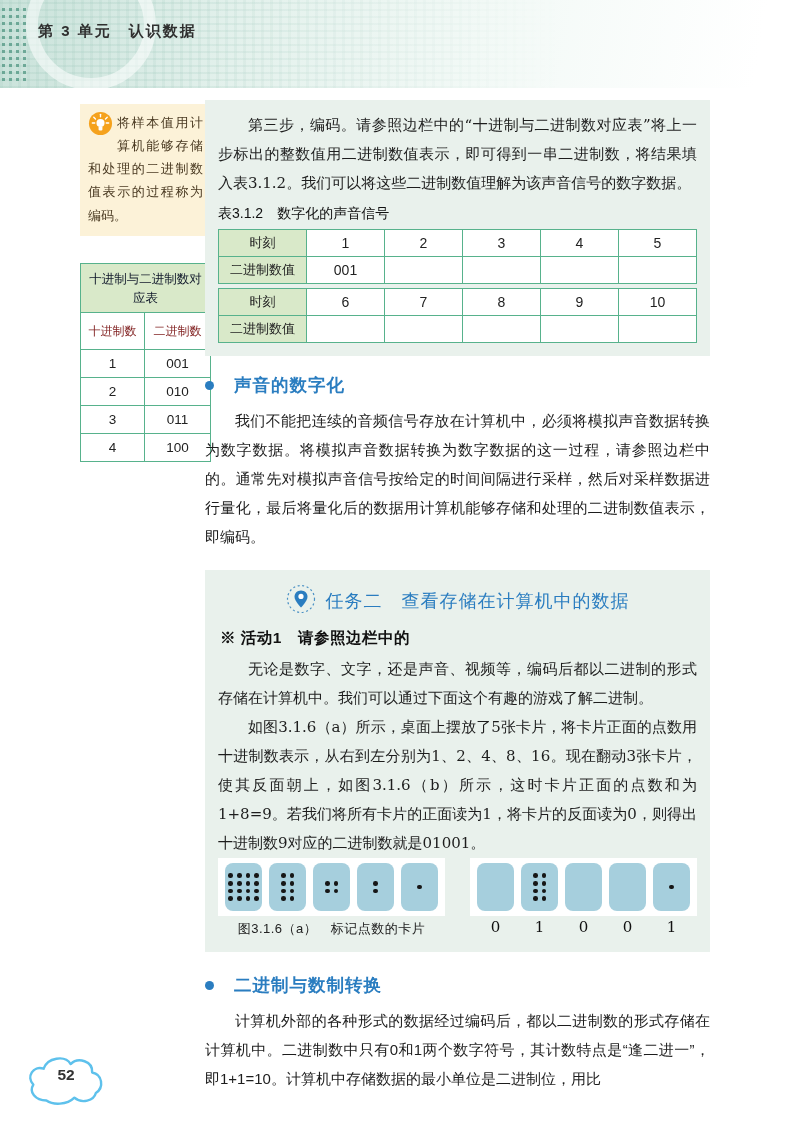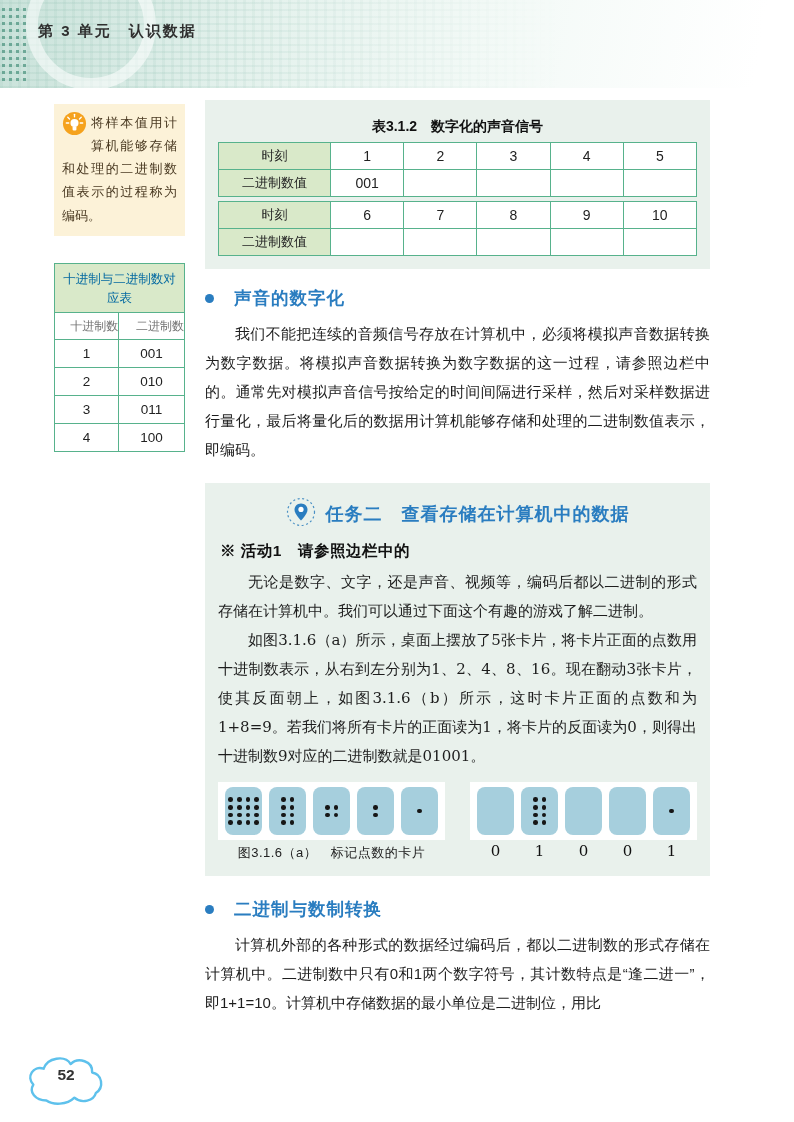--- a/index.html
+++ b/index.html
@@ -28,67 +28,67 @@
   }
   .header-ring {
     position:absolute; left:26px; top:-40px; width:130px; height:130px;
     border:12px solid rgba(255,255,255,.55); border-radius:50%;
   }
   .unit-label {
     position:absolute; left:38px; top:22px; font-size:15px; font-weight:bold;
     color:#2f2f2f; letter-spacing:2px;
   }
   
-  .sidebar { position:absolute; left:54px; top:104px; width:131px; }
+  .sidebar { position:absolute; left:80px; top:104px; width:131px; }
   .tip-box {
     background:#fcf2d8; padding:7px 8px 9px 8px; font-family:"DejaVu Serif", serif;
     font-size:13px; line-height:1.78; color:#4a3a22; text-align:justify;
   }
   .bulb-wrap { float:left; width:26px; height:24px; margin-right:3px; }
   .side-table { margin-top:27px; width:131px; border-collapse:collapse; }
   .side-table td {
     border:1.8px solid #57b28c; text-align:center; background:#fff;
   }
   .side-table .stitle {
     background:#d9e9c9; font-family:"DejaVu Serif", serif; font-size:12.5px;
-    padding:5px 4px; line-height:1.55; color:#0369a1;
+    padding:5px 4px; line-height:1.55; color:#0f172a;
   }
   .side-table .shead {
-    font-family:"DejaVu Serif", serif; font-size:12px; height:27px; color:#737373;text-align:right;
+    font-family:"DejaVu Serif", serif; font-size:12px; height:37px; color:#7f1d1d;
   }
   .side-table .sval { font-size:13.5px; height:28px; }
   
   .main { position:absolute; left:205px; top:100px; width:505px; }
   .green-block { background:#e9f1ec; padding:11px 13px 13px 13px; }
   .kai { font-family:"DejaVu Serif", serif; }
   .para {
     font-size:15px; line-height:29px; text-align:justify; text-indent:2em; color:#1d1d1d;
   }
   .tbl-caption {
-    text-align:center; font-weight:bold; font-size:14px; margin:7px 0 6px 0; color:#111;
+    font-weight:normal; font-size:14px; margin:7px 0 6px 0; color:#111;
   }
   .sig-table { width:100%; border-collapse:collapse; table-layout:fixed; }
   .sig-table td { border:1.8px solid #57b28c; height:27px; text-align:center; background:#fff; }
   .sig-table .rowhead {
-    background:#d9e9c9; font-family:"DejaVu Serif", serif; font-size:13px; width:112px; color:#222;
+    background:#d9e9c9; font-family:"DejaVu Serif", serif; font-size:13px; width:88px; color:#222;
   }
   .sig-table .cell { font-size:14px; }
   .tbl-gap { height:4px; }
   
   .section { margin-top:17px; }
   .sec-head { display:flex; align-items:center; margin:0 0 9px 0; }
   .sec-bullet { width:9px; height:9px; border-radius:50%; background:#2a7dc0; margin-right:9px; flex:none; }
   .sec-title { font-size:17.5px; font-weight:bold; color:#2a7dc0; letter-spacing:1px;margin-left:11px; }
   
   .task-box { margin-top:19px; background:#e9f1ec; padding:12px 13px 14px 13px; }
   .task-head { display:flex; align-items:center; justify-content:center; margin:2px 0 10px 0; }
-  .task-title { font-size:18px; font-weight:bold; color:#2a7dc0; letter-spacing:1px; margin-left:10px; }
+  .task-title { font-size:18px; font-weight:normal; color:#2a7dc0; letter-spacing:1px; margin-left:10px; }
   .activity-head { font-size:15.5px; font-weight:bold; color:#111; margin:8px 0 6px 2px; letter-spacing:.5px; }
   
-  .figures { display:flex; justify-content:space-between; margin-top:11px; }
+  .figures { display:flex; justify-content:space-between; }
   .figure { text-align:center; }
   .card-strip {
     display:inline-flex; gap:7px; background:#fff; padding:5px 7px; align-items:center;
   }
   .card {
     width:37px; height:48px; background:#a6cfdd; border-radius:8px;
     display:flex; align-items:center; justify-content:center;
   }
   .dotgrid { display:grid; gap:3px 4px; }
   .dot { width:4.6px; height:4.6px; background:#161616; border-radius:50%; display:block; }
@@ -156,20 +156,21 @@
       <td class="sval">4</td>
       <td class="sval">100</td>
     </tr>
   </tbody>
     </table>
 </div>
 
 <div class="main">
 
   <div class="green-block">
+    <p class="para kai">第三步，编码。请参照边栏中的“十进制与二进制数对应表”将上一步标出的整数值用二进制数值表示，即可得到一串二进制数，将结果填入表3.1.2。我们可以将这些二进制数值理解为该声音信号的数字数据。</p>
     <div class="tbl-caption">表3.1.2　数字化的声音信号</div>
 
     <table class="sig-table">
       <tbody>
           <tr>
         <td class="rowhead">时刻</td>
         <td class="cell">1</td>
         <td class="cell">2</td>
         <td class="cell">3</td>
         <td class="cell">4</td>

